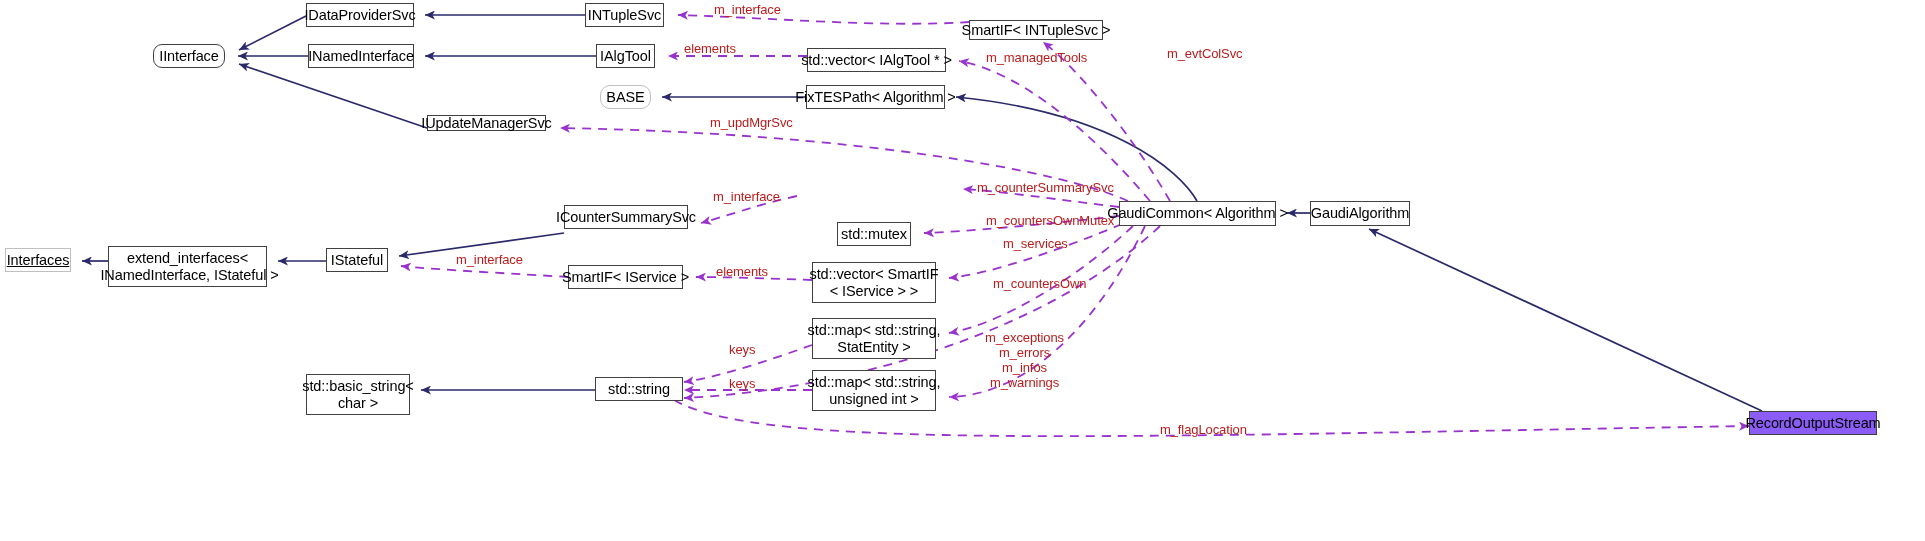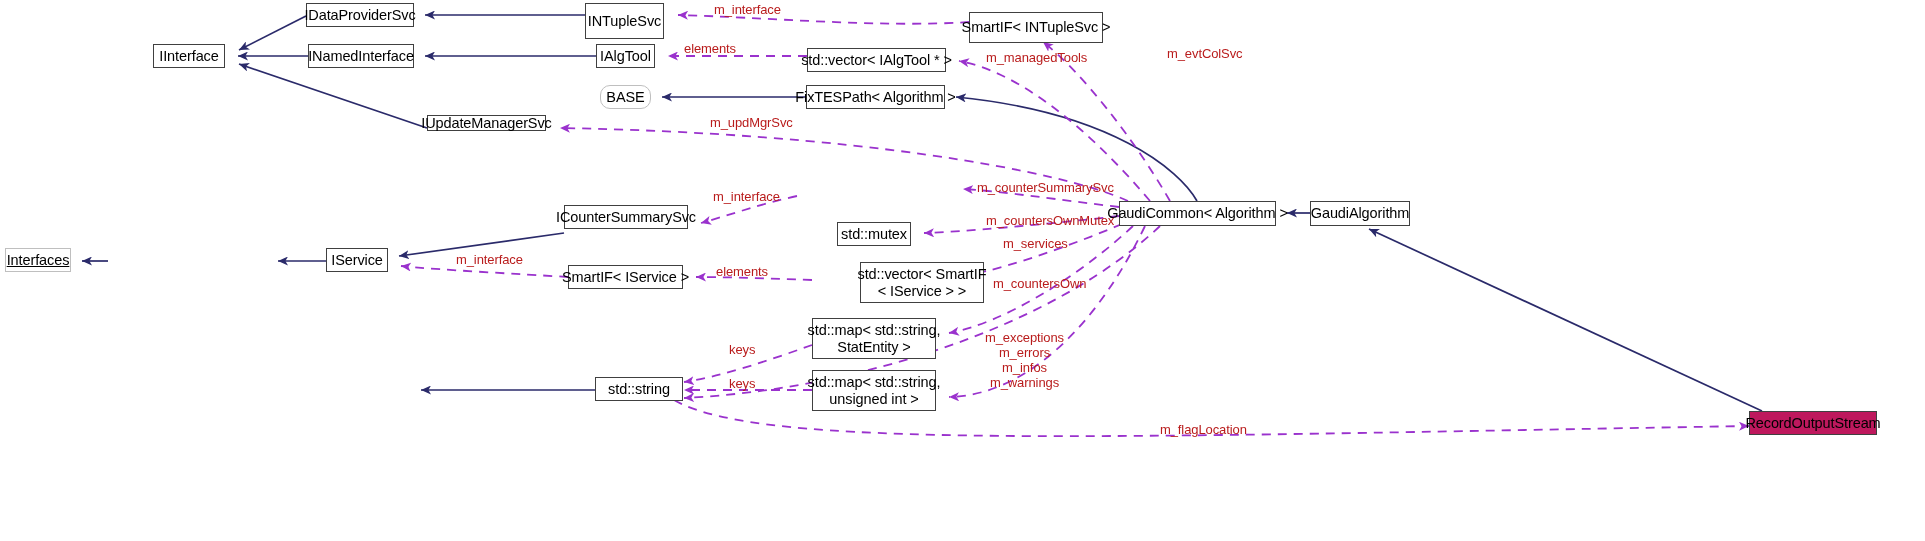--- a/index.html
+++ b/index.html
@@ -35,21 +35,21 @@
     color: #000000;
     font-size: 14.5px;
     line-height: 1.12;
     white-space: pre;
     letter-spacing: -0.1px;
   }
   .node.pale {
     border-color: #bfbfbf;
   }
   .node.highlight {
-    background: #be185d;
+    background: #8b5cf6;
     border-color: #404040;
   }
   .edge-label {
     position: absolute;
     color: #b91c1c;
     font-size: 13px;
     line-height: 1.15;
     white-space: pre;
     text-align: center;
     letter-spacing: -0.1px;
@@ -133,42 +133,46 @@
 
       <path d="M1145,226 C1100,320 1030,395 949,397" marker-end="url(#arrowUsage)"></path>
 
       <path d="M1160,226 C1050,330 850,390 684,398" marker-end="url(#arrowUsage)"></path>
 
       <path d="M674,400 C760,450 1100,437 1749,426" marker-end="url(#arrowUsage)"></path>
     </g>
   </svg>
 
   <div class="node" style="left:306px;top:3px;width:108px;height:24px;">IDataProviderSvc</div>
-  <div class="node" style="left:585px;top:3px;width:79px;height:36px;">INTupleSvc</div>
-  <div class="node" style="left:969px;top:12px;width:134px;height:31px;">SmartIF&lt; INTupleSvc &gt;</div>
-  <div class="node" style="left:153px;top:44px;width:72px;height:24px;">IInterface</div>
+  <div class="node" style="left:585px;top:3px;width:79px;height:24px;">INTupleSvc</div>
+  <div class="node" style="left:969px;top:20px;width:134px;height:20px;">SmartIF&lt; INTupleSvc &gt;</div>
+  <div class="node" style="left:153px;top:44px;width:72px;height:24px;border-radius:9px;">IInterface</div>
   <div class="node" style="left:308px;top:44px;width:106px;height:24px;">INamedInterface</div>
   <div class="node" style="left:596px;top:44px;width:59px;height:24px;">IAlgTool</div>
   <div class="node" style="left:807px;top:48px;width:139px;height:24px;">std::vector&lt; IAlgTool * &gt;</div>
   <div class="node pale" style="left:600px;top:85px;width:51px;height:24px;border-radius:10px;">BASE</div>
   <div class="node" style="left:806px;top:85px;width:139px;height:24px;">FixTESPath&lt; Algorithm &gt;</div>
   <div class="node" style="left:427px;top:115px;width:119px;height:16px;">IUpdateManagerSvc</div>
   <div class="node" style="left:1119px;top:201px;width:157px;height:25px;">GaudiCommon&lt; Algorithm &gt;</div>
   <div class="node" style="left:1310px;top:201px;width:100px;height:25px;">GaudiAlgorithm</div>
   <div class="node" style="left:564px;top:205px;width:124px;height:24px;">ICounterSummarySvc</div>
   <div class="node" style="left:837px;top:222px;width:74px;height:24px;">std::mutex</div>
   <div class="node pale" style="left:5px;top:248px;width:66px;height:24px;text-decoration:underline;">Interfaces</div>
-  <div class="node" style="left:326px;top:248px;width:62px;height:24px;">IService</div>
+  <div class="node" style="left:108px;top:246px;width:159px;height:41px;">extend_interfaces&lt;
+ INamedInterface, IStateful &gt;</div>
+  <div class="node" style="left:326px;top:248px;width:62px;height:24px;">IStateful</div>
   <div class="node" style="left:568px;top:265px;width:115px;height:24px;">SmartIF&lt; IService &gt;</div>
-  <div class="node" style="left:812px;top:262px;width:124px;height:41px;margin-left:48px;">std::vector&lt; SmartIF
+  <div class="node" style="left:812px;top:262px;width:124px;height:41px;">std::vector&lt; SmartIF
 &lt; IService &gt; &gt;</div>
   <div class="node" style="left:812px;top:318px;width:124px;height:41px;">std::map&lt; std::string,
 StatEntity &gt;</div>
   <div class="node" style="left:812px;top:370px;width:124px;height:41px;">std::map&lt; std::string,
 unsigned int &gt;</div>
+  <div class="node" style="left:306px;top:374px;width:104px;height:41px;">std::basic_string&lt;
+char &gt;</div>
   <div class="node" style="left:595px;top:377px;width:88px;height:24px;">std::string</div>
   <div class="node highlight" style="left:1749px;top:411px;width:128px;height:24px;">RecordOutputStream</div>
 
   <div class="edge-label" style="left:714px;top:3px;">m_interface</div>
   <div class="edge-label" style="left:1167px;top:47px;">m_evtColSvc</div>
   <div class="edge-label" style="left:684px;top:42px;">elements</div>
   <div class="edge-label" style="left:986px;top:51px;">m_managedTools</div>
   <div class="edge-label" style="left:710px;top:116px;">m_updMgrSvc</div>
   <div class="edge-label" style="left:713px;top:190px;">m_interface</div>
   <div class="edge-label" style="left:977px;top:181px;">m_counterSummarySvc</div>

